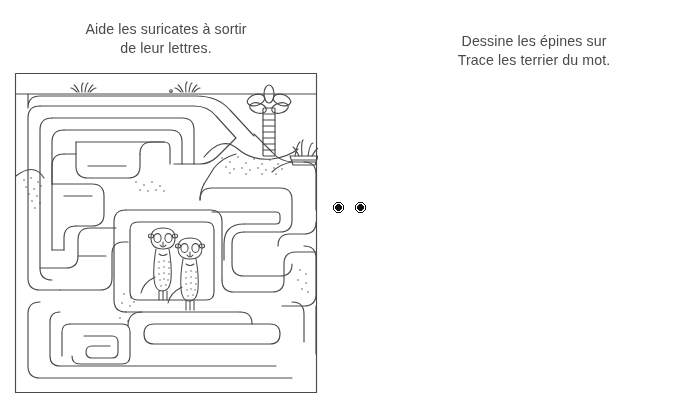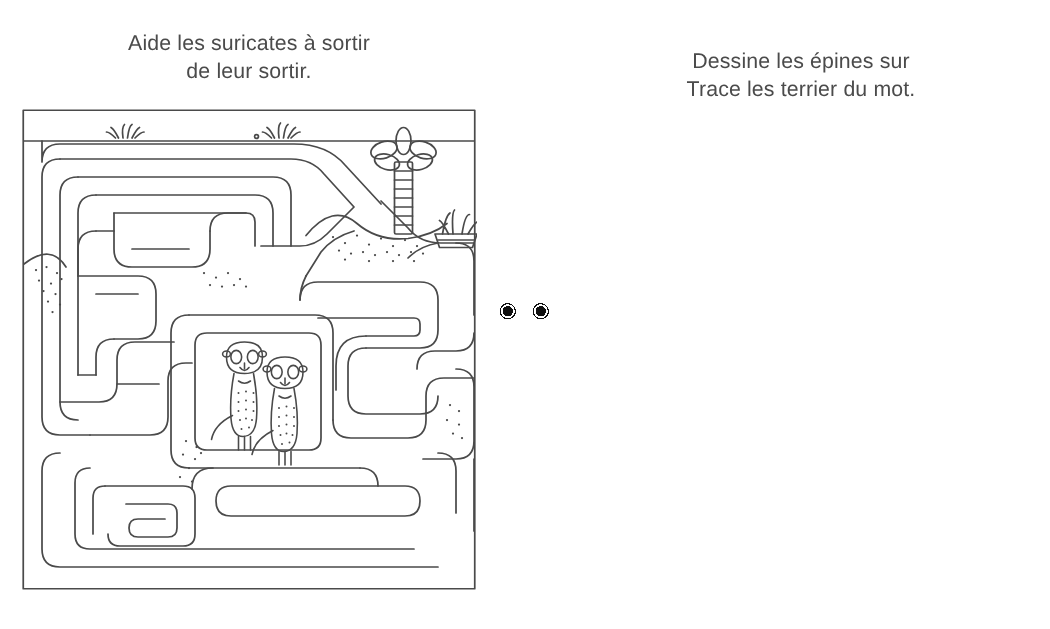--- a/index.html
+++ b/index.html
@@ -47,21 +47,21 @@
 </style>
 </head>
 <body>
 
 <div class="page">
 
   <div class="panel panel-left">
 
     <div class="instr instr-left">
       <div>Aide les suricates à sortir</div>
-      <div>de leur sortir.</div>
+      <div>de leur lettres.</div>
     </div>
 
     <svg class="art maze-art" width="304" height="322" viewBox="0 0 304 322" fill="none">
       <g stroke="#4a4a4a" stroke-width="1.15" fill="none" stroke-linecap="round" stroke-linejoin="round">
 
         <rect x="1.5" y="1.5" width="301" height="319"></rect>
 
         <path d="M2 22 H302"></path>
 
         <path d="M190 85 q18 -22 34 -8 q14 12 34 10 q16 -2 26 -10"></path>

